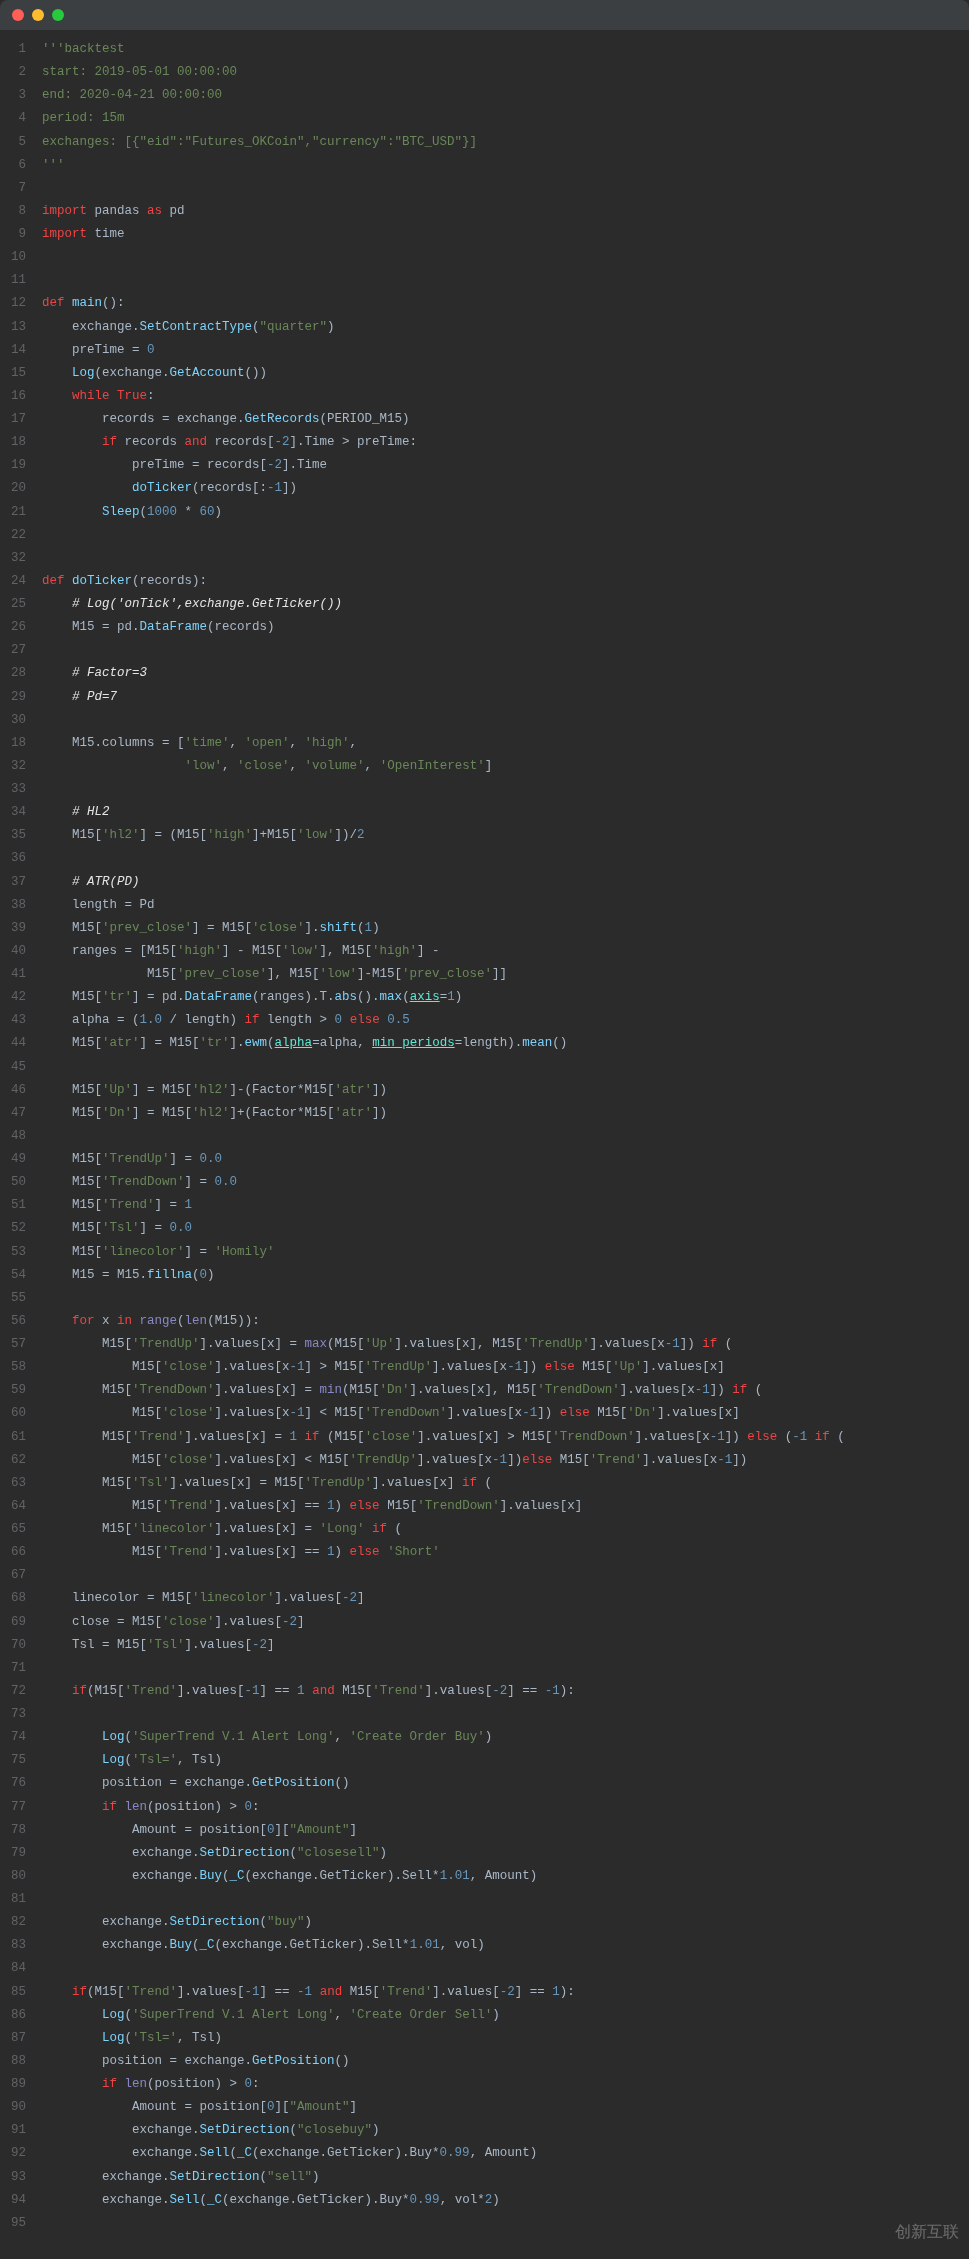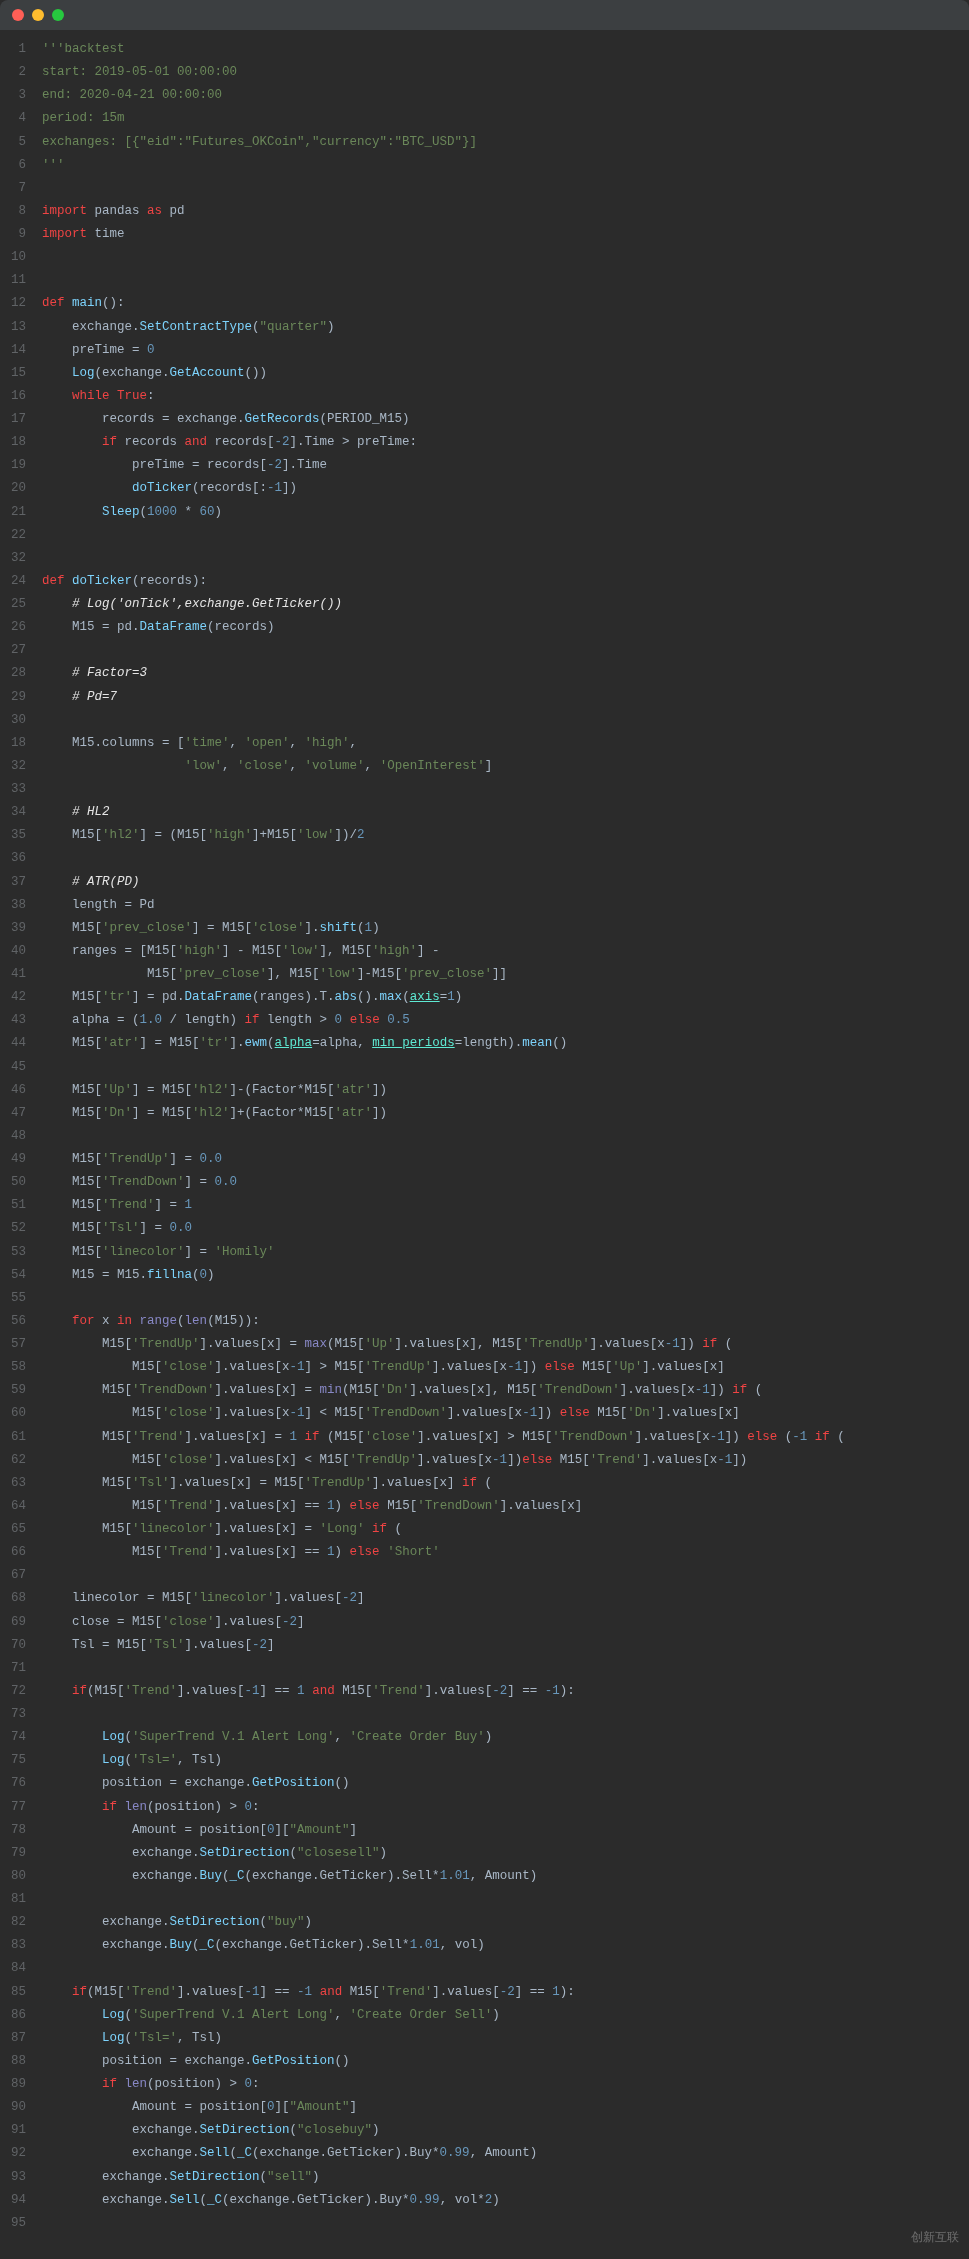--- a/index.html
+++ b/index.html
@@ -52,21 +52,21 @@
 .comment { color: #e5e5e5; font-style: italic; }
 .fn { color: #7dd3fc; }
 .builtin { color: #8888c6; text-align: center; }
 .prop { color: #5eead4; text-decoration: underline; }
 .watermark {
   position: absolute;
   bottom: 10px;
   right: 10px;
   opacity: 0.3;
   color: #fff;
-  font-size: 12px;
+  font-size: 16px;
 }
 </style>
 </head>
 <body>
 
 <div class="window">
   <div class="titlebar">
     <div class="dots">
       <div class="dot red"></div>
       <div class="dot yellow"></div>

